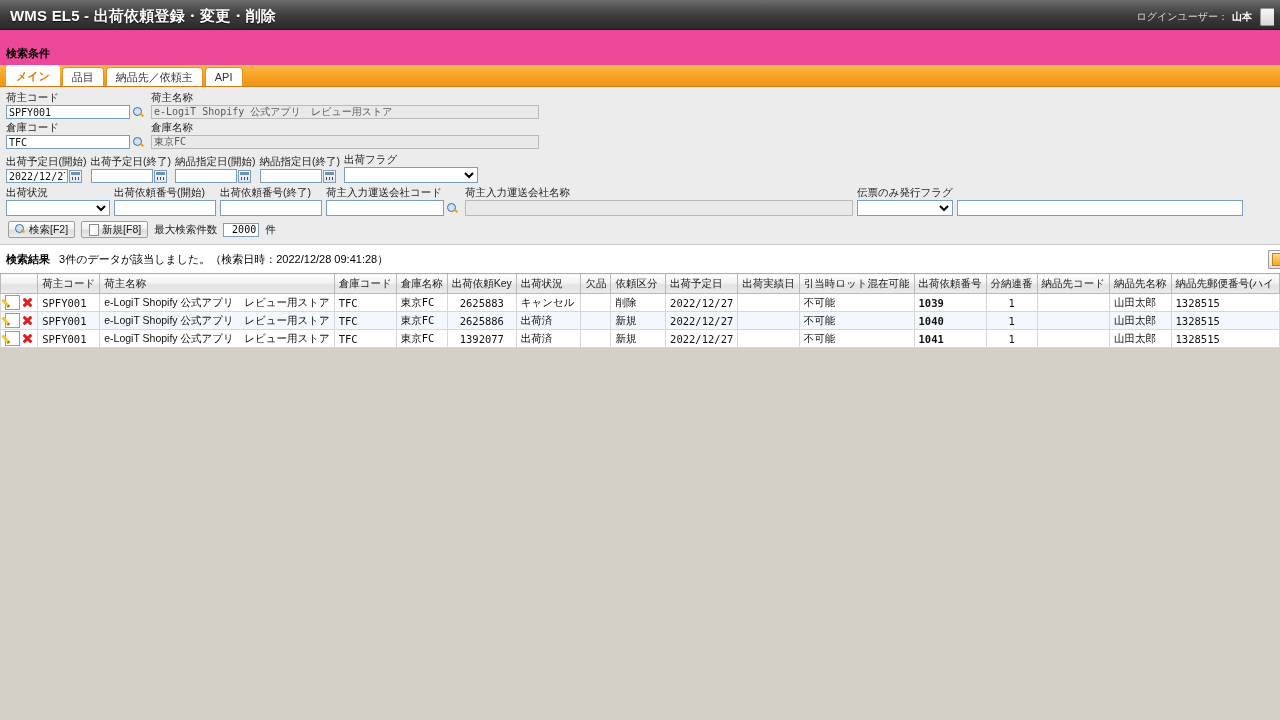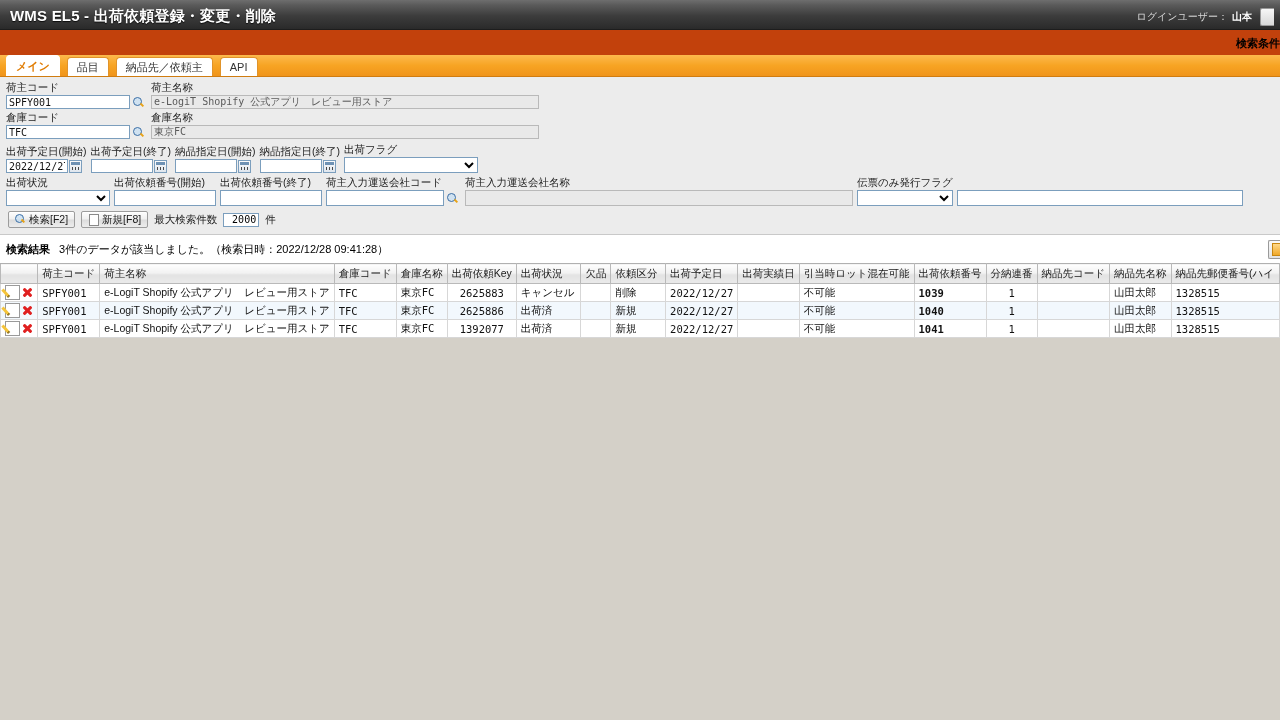--- a/index.html
+++ b/index.html
@@ -27,31 +27,31 @@
   .titlebar .username{color:#fff;font-size:10px;font-weight:bold;}
   .titlebar .cutbtn{
     width:13px;height:16px;margin-left:4px;
     background:linear-gradient(to bottom,#f7f7f7,#d8d8d8);
     border:1px solid #999;border-right:none;border-radius:2px 0 0 2px;
   }
   
   .page{background:#ffffff;width:1280px;}
   .section-label{
     font-size:11px;font-weight:bold;color:#000;
-    padding:6px 0 4px 6px;background:#c2410c;text-align:right;
+    padding:16px 0 4px 6px;background:#ec4899;
   }
   
   .tabstrip{
     height:22px;width:1280px;box-sizing:border-box;
     background:linear-gradient(to bottom,#fcb94d 0%,#f7a423 50%,#f0941a 100%);
     display:flex;align-items:flex-end;padding-left:6px;
     border-bottom:1px solid #d07c10;
   }
   .tab{
-    height:18px;line-height:18px;padding:0 9px;margin-right:7px;
+    height:18px;line-height:18px;padding:0 9px;margin-right:2px;
     font-size:11px;color:#333;background:#fff;
     border:1px solid #e0932a;border-bottom:none;
     border-radius:4px 4px 0 0;cursor:pointer;white-space:nowrap;
   }
   .tab.active{
     color:#e07b00;font-weight:bold;background:#fff;height:20px;line-height:20px;
     border-color:#fff;
   }
   
   .searchpanel{

